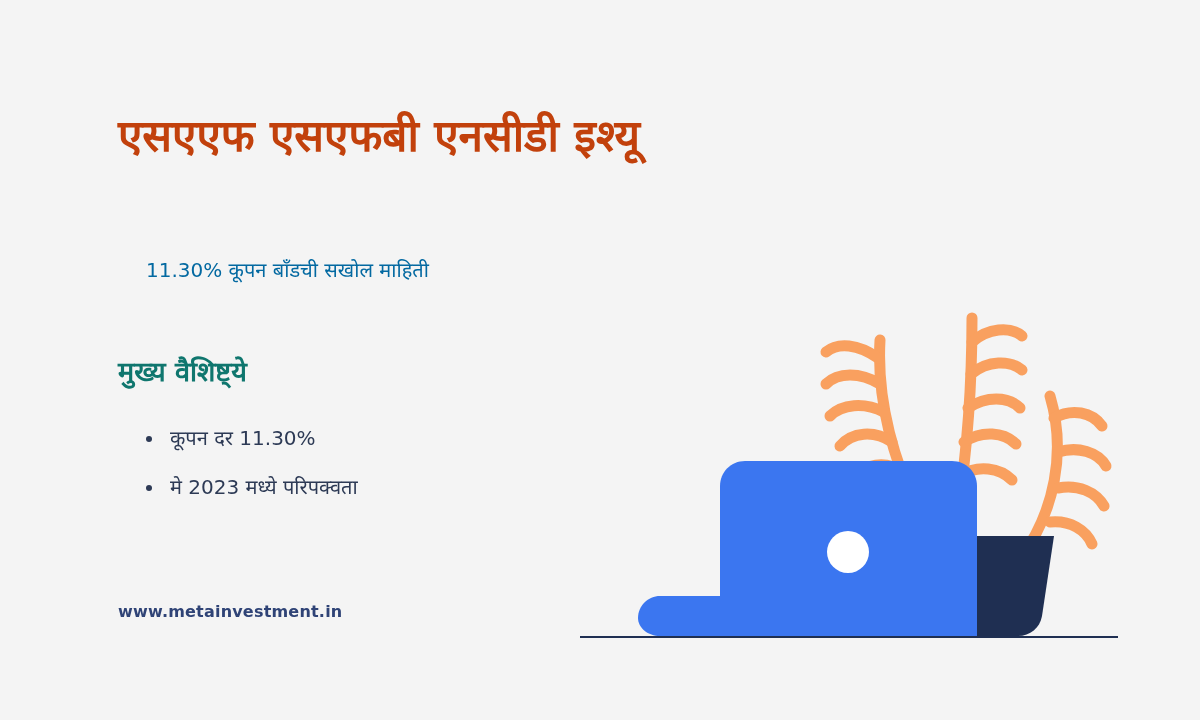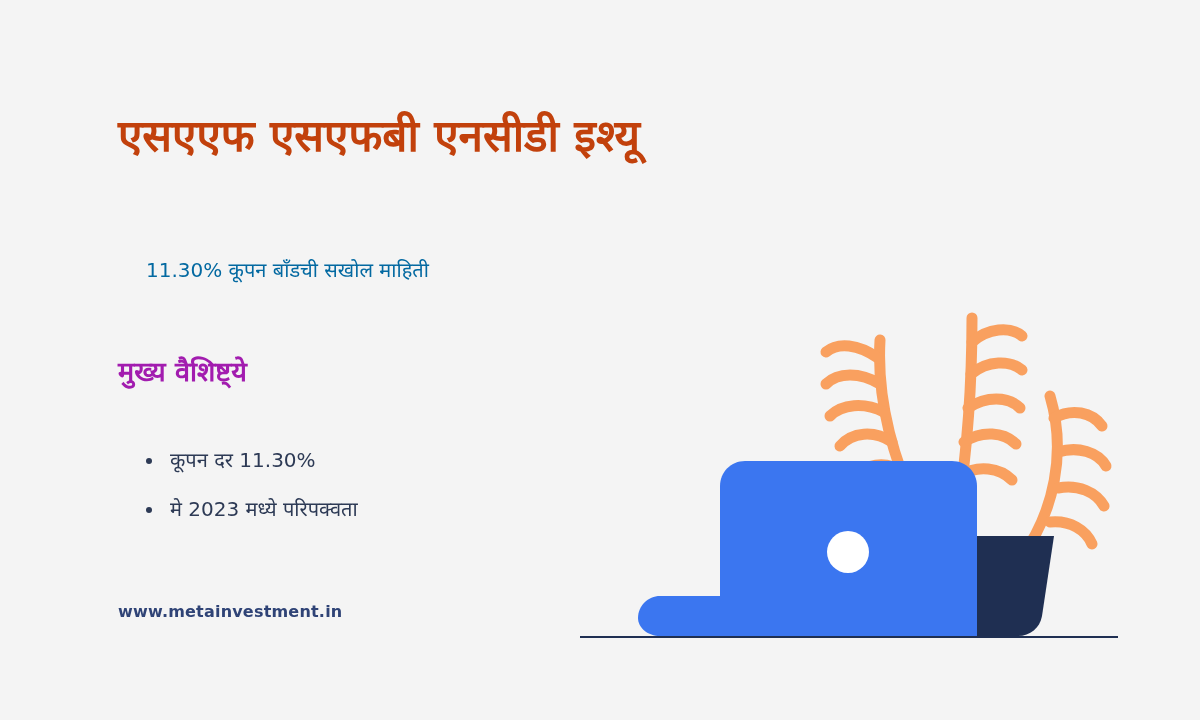--- a/index.html
+++ b/index.html
@@ -43,26 +43,26 @@
     color: #0369a1;
     line-height: 1.4;
     margin-left: 28px;
   }
   .section-title {
     position: absolute;
     left: 0;
     top: 352px;
     font-size: 27px;
     font-weight: bold;
-    color: #a21caf;
+    color: #0f766e;
   }
   .bullets {
     position: absolute;
     left: 24px;
-    top: 447px;
+    top: 425px;
     width: 520px;
     list-style: none;
   }
   .bullets li {
     position: relative;
     font-size: 20px;
     color: #2d3a55;
     line-height: 1.35;
     margin-bottom: 22px;
     padding-left: 28px;

